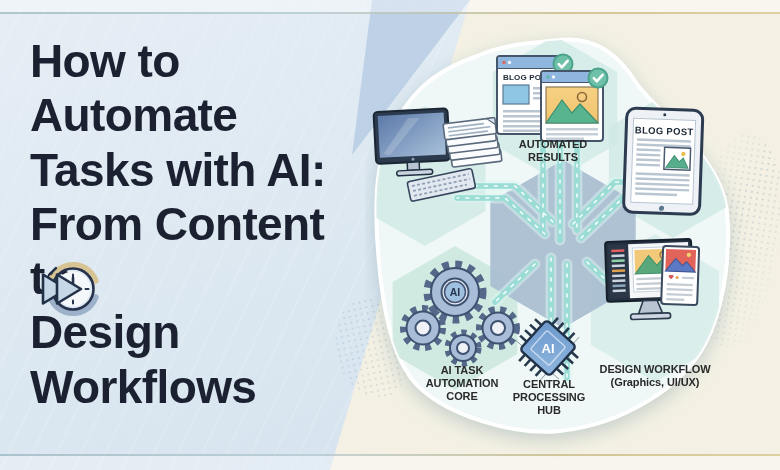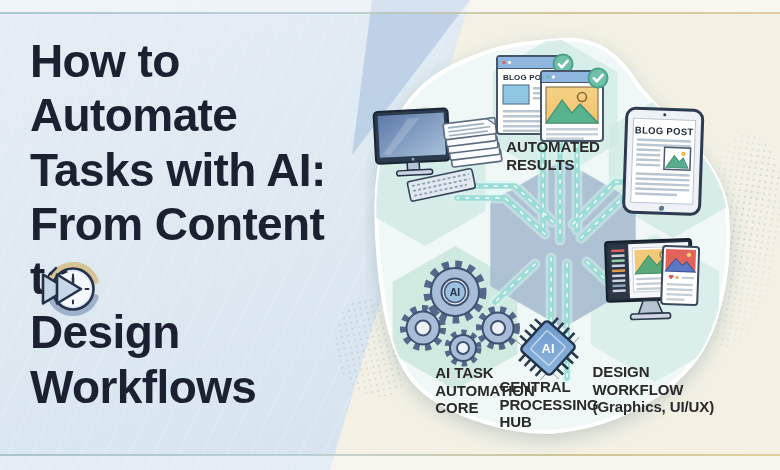--- a/index.html
+++ b/index.html
@@ -44,28 +44,28 @@
     position:absolute; left:30px; top:34px; margin:0; width:345px;
     font-weight:700; font-size:46px; line-height:1.18; letter-spacing:-0.6px;
     color:#1b2130; white-space:pre-line;
   }
   
   .ff-clock{position:absolute; left:20px; top:252px;}
   
   .illustration{position:absolute; left:365px; top:26px; width:415px; height:438px;}
   .illustration svg.scene{position:absolute; left:0; top:0;}
   .label{
-    position:absolute; transform:translateX(-50%); text-align:left;
-    font-weight:700; font-size:15px; line-height:1.18; letter-spacing:-0.1px;
+    position:absolute; transform:translateX(-50%); text-align:center;
+    font-weight:700; font-size:11px; line-height:1.18; letter-spacing:-0.1px;
     color:#2a2a2a; white-space:pre-line;
   }
   .l-automated{left:188px; top:112px;}
   .l-raw{left:58px; top:200px;}
   .l-content{left:307px; top:188px;}
-  .l-aitask{left:97px; top:338px;margin-left:23px;}
+  .l-aitask{left:97px; top:338px;}
   .l-central{left:184px; top:352px;}
   .l-design{left:290px; top:337px;}
 </style>
 </head>
 <body>
 
 <div class="stage">
 
   <div class="bg-left"></div>
   <div class="bg-streaks"></div>

